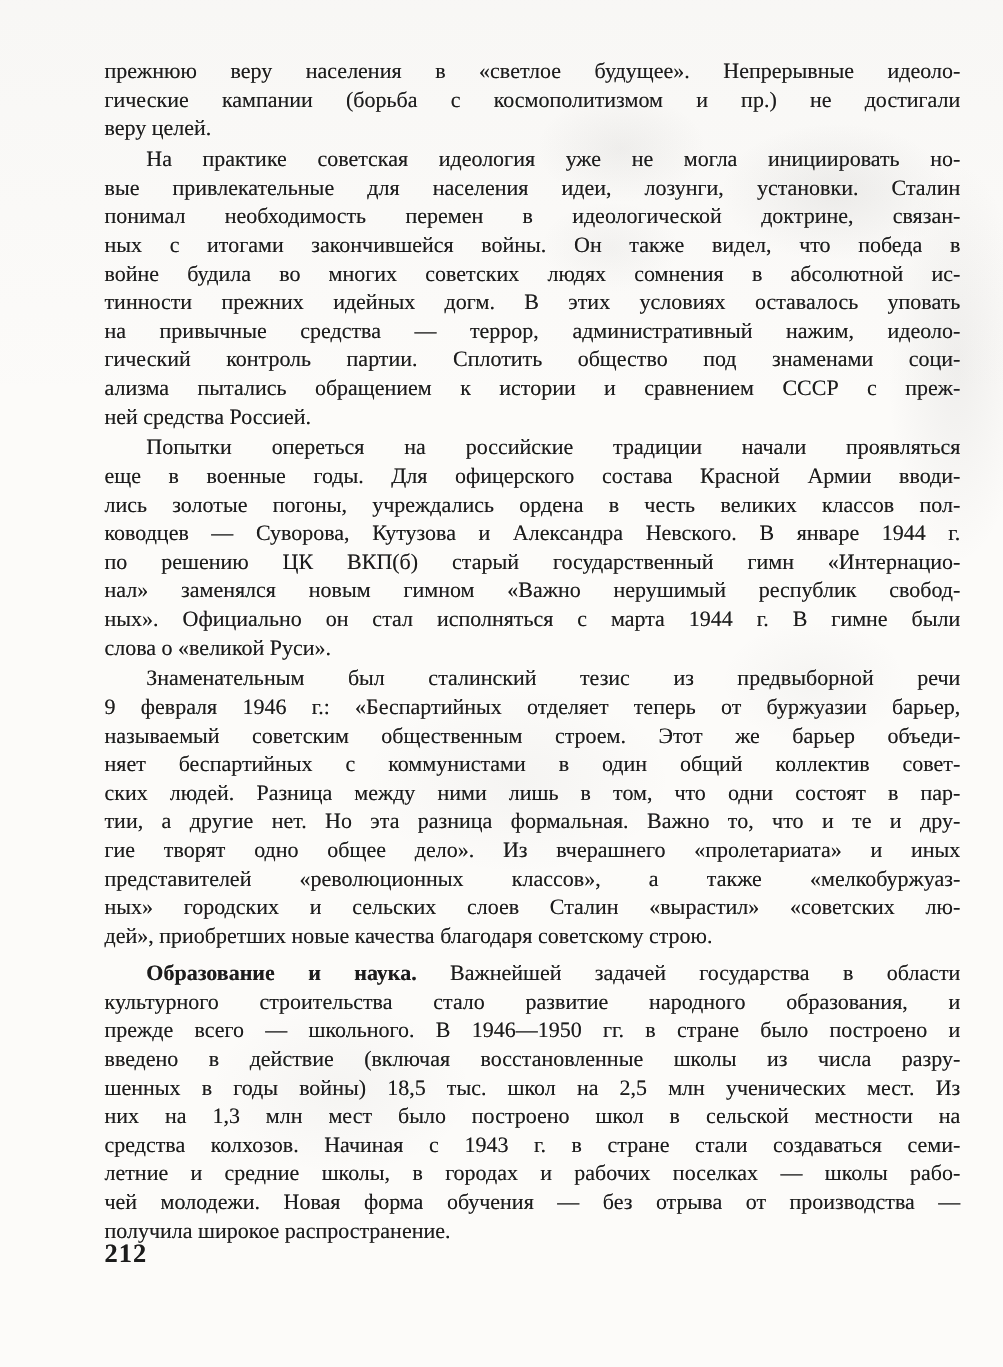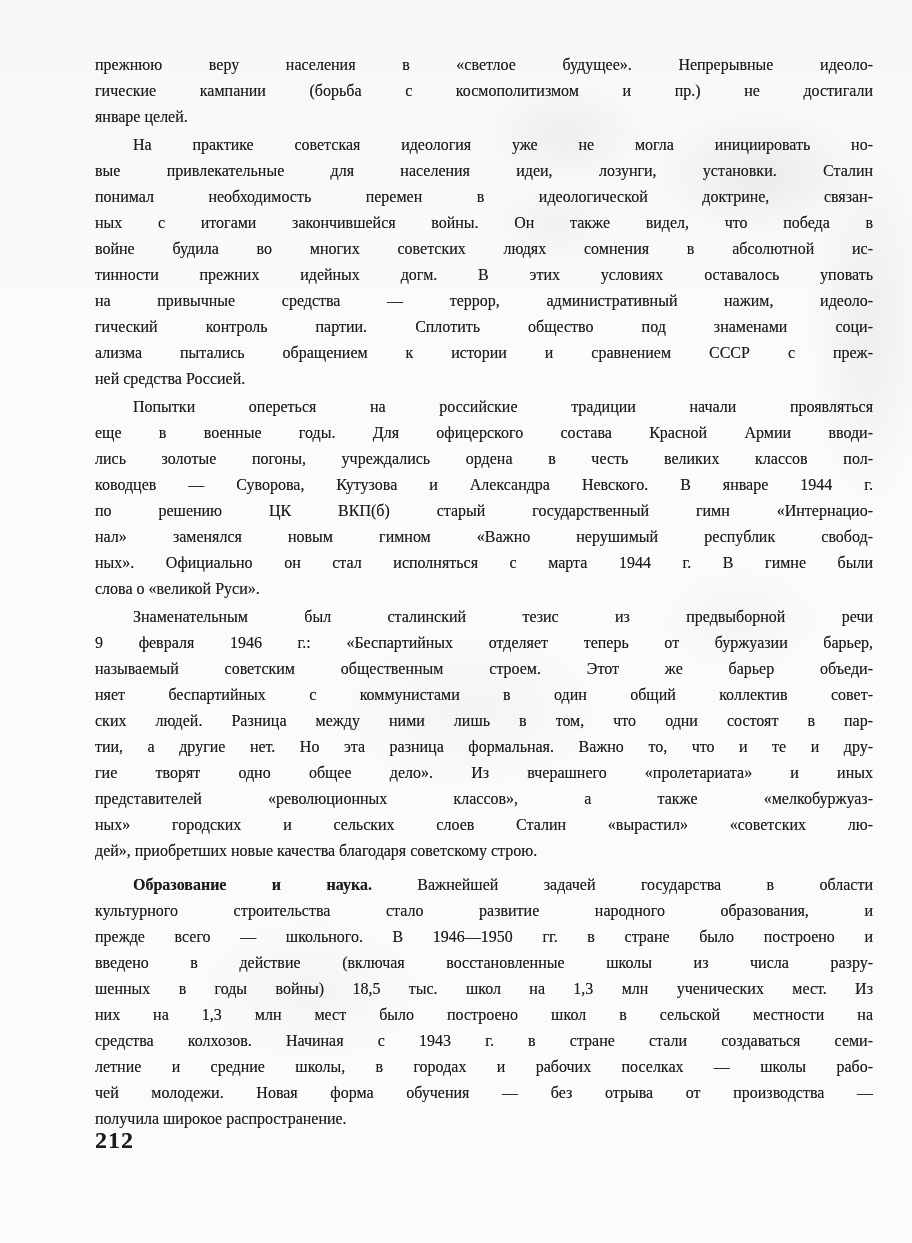--- a/index.html
+++ b/index.html
@@ -28,21 +28,21 @@
       radial-gradient(200px 120px at 470px 710px, rgba(110,110,110,0.05), transparent 70%),
       radial-gradient(170px 110px at 310px 990px, rgba(110,110,110,0.05), transparent 70%),
       radial-gradient(120px 80px at 740px 620px, rgba(110,110,110,0.05), transparent 70%),
       linear-gradient(180deg, rgba(120,120,120,0.03), rgba(255,255,255,0) 30%);
   }
   .text-block {
     position: absolute;
     left: 95px;
     top: 52px;
     width: 778px;
-    font-size: 16px;
+    font-size: 20px;
     line-height: 26px;
     text-shadow: 0 0 0.6px rgba(20,20,20,0.55);
   }
   .paragraph { margin: 0; }
   .paragraph + .paragraph { margin-top: 2px; }
   .paragraph.section-start { margin-top: 8px; }
   .line {
     text-align: justify;
     text-align-last: justify;
   }
@@ -61,21 +61,21 @@
 </style>
 </head>
 <body>
 
 <div class="page">
   <div class="scan-texture"></div>
   <div class="text-block">
       <div class="paragraph">
         <div class="line">прежнюю веру населения в «светлое будущее». Непрерывные идеоло-</div>
         <div class="line">гические кампании (борьба с космополитизмом и пр.) не достигали</div>
-        <div class="line last">январе целей.</div>
+        <div class="line last">веру целей.</div>
       </div>
       <div class="paragraph">
         <div class="line first-indent">На практике советская идеология уже не могла инициировать но-</div>
         <div class="line">вые привлекательные для населения идеи, лозунги, установки. Сталин</div>
         <div class="line">понимал необходимость перемен в идеологической доктрине, связан-</div>
         <div class="line">ных с итогами закончившейся войны. Он также видел, что победа в</div>
         <div class="line">войне будила во многих советских людях сомнения в абсолютной ис-</div>
         <div class="line">тинности прежних идейных догм. В этих условиях оставалось уповать</div>
         <div class="line">на привычные средства — террор, административный нажим, идеоло-</div>
         <div class="line">гический контроль партии. Сплотить общество под знаменами соци-</div>
@@ -102,21 +102,21 @@
         <div class="line">гие творят одно общее дело». Из вчерашнего «пролетариата» и иных</div>
         <div class="line">представителей «революционных классов», а также «мелкобуржуаз-</div>
         <div class="line">ных» городских и сельских слоев Сталин «вырастил» «советских лю-</div>
         <div class="line last">дей», приобретших новые качества благодаря советскому строю.</div>
       </div>
       <div class="paragraph section-start">
         <div class="line first-indent"><b>Образование и наука.</b> Важнейшей задачей государства в области</div>
         <div class="line">культурного строительства стало развитие народного образования, и</div>
         <div class="line">прежде всего — школьного. В 1946—1950 гг. в стране было построено и</div>
         <div class="line">введено в действие (включая восстановленные школы из числа разру-</div>
-        <div class="line">шенных в годы войны) 18,5 тыс. школ на 1,3 млн ученических мест. Из</div>
+        <div class="line">шенных в годы войны) 18,5 тыс. школ на 2,5 млн ученических мест. Из</div>
         <div class="line">них на 1,3 млн мест было построено школ в сельской местности на</div>
         <div class="line">средства колхозов. Начиная с 1943 г. в стране стали создаваться семи-</div>
         <div class="line">летние и средние школы, в городах и рабочих поселках — школы рабо-</div>
         <div class="line">чей молодежи. Новая форма обучения — без отрыва от производства —</div>
         <div class="line last">получила широкое распространение.</div>
       </div>
     </div>
   <div class="page-number">212</div>
 </div>
 

